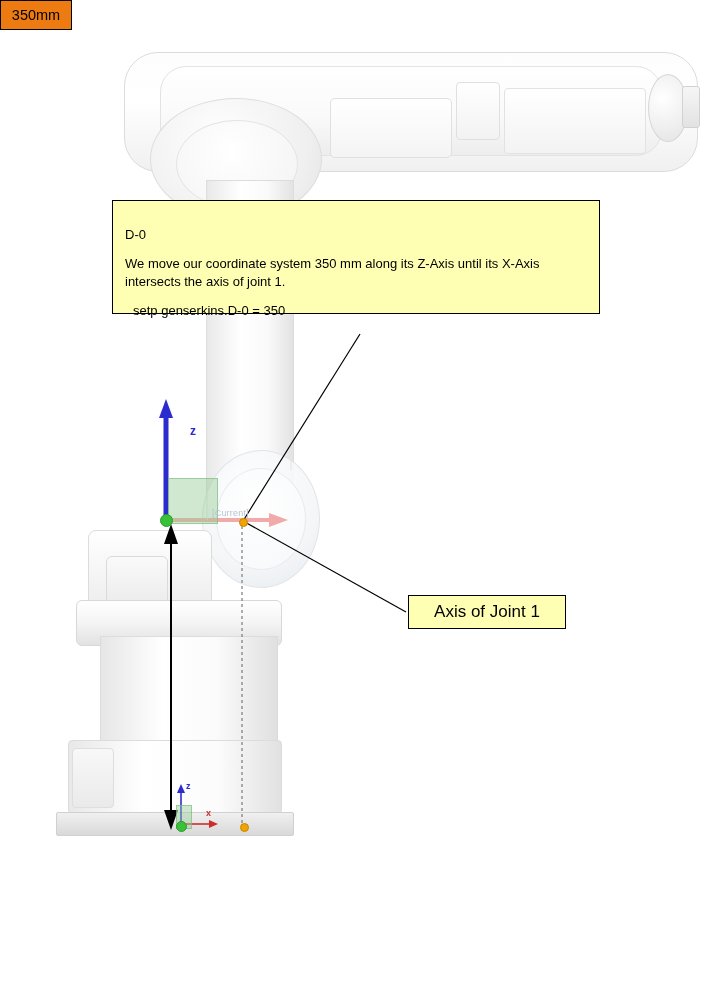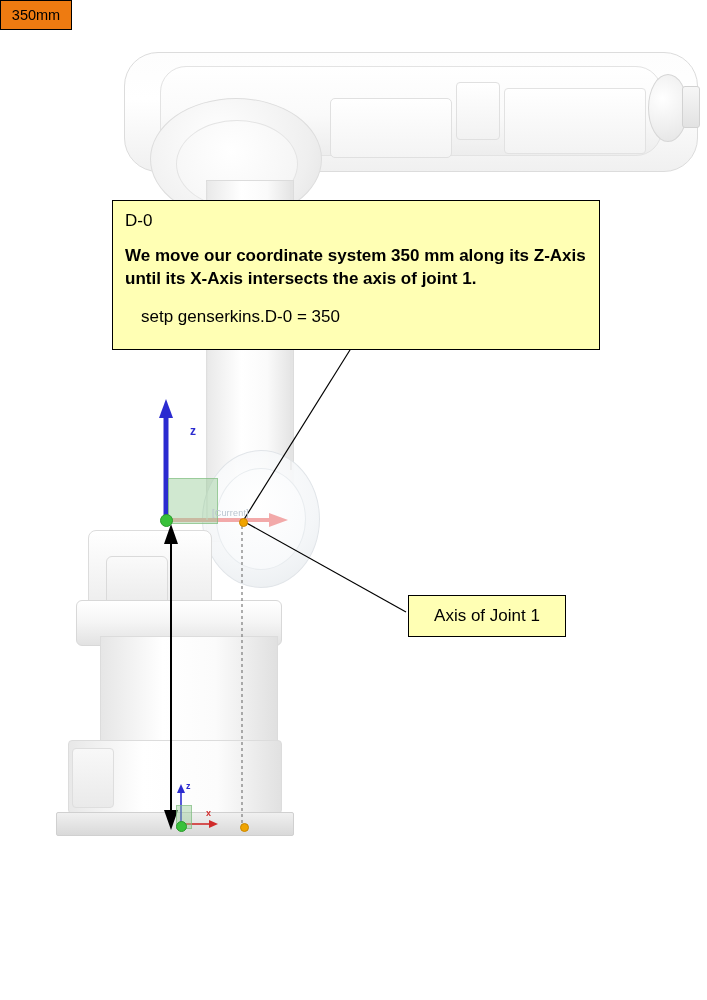--- a/index.html
+++ b/index.html
@@ -202,31 +202,31 @@
 
   
   .callout {
     position: absolute;
     background: #ffffb4;
     border: 1px solid #000000;
     color: #000000;
     box-sizing: border-box;
   }
   #note-d0 {
-    left: 112px; top: 200px; width: 488px; height: 150px;
-    padding: 9px 12px;
-    font-size: 17px;
+    left: 112px; top: 200px; width: 488px; height: 114px;
+    padding: 25px 12px;
+    font-size: 13px;
     line-height: 1.34;
   }
   #note-d0 .title { margin: 0 0 12px 0; }
-  #note-d0 .body { margin: 0 0 12px 0; font-weight: bold; }
-  #note-d0 .code { margin: 16px; }
+  #note-d0 .body { margin: 0 0 12px 0; }
+  #note-d0 .code { margin: 8px; }
 
   #label-axis-joint1 {
-    left: 408px; top: 595px; width: 158px; height: 42px;
+    left: 408px; top: 595px; width: 158px; height: 34px;
     font-size: 17px;
     display: flex;
     align-items: center;
     justify-content: center;
   }
 
   #label-350mm {
     left: 136px; top: 663px; width: 70px; height: 28px;
     background: #ee7b11;
     border: 1px solid #000000;

